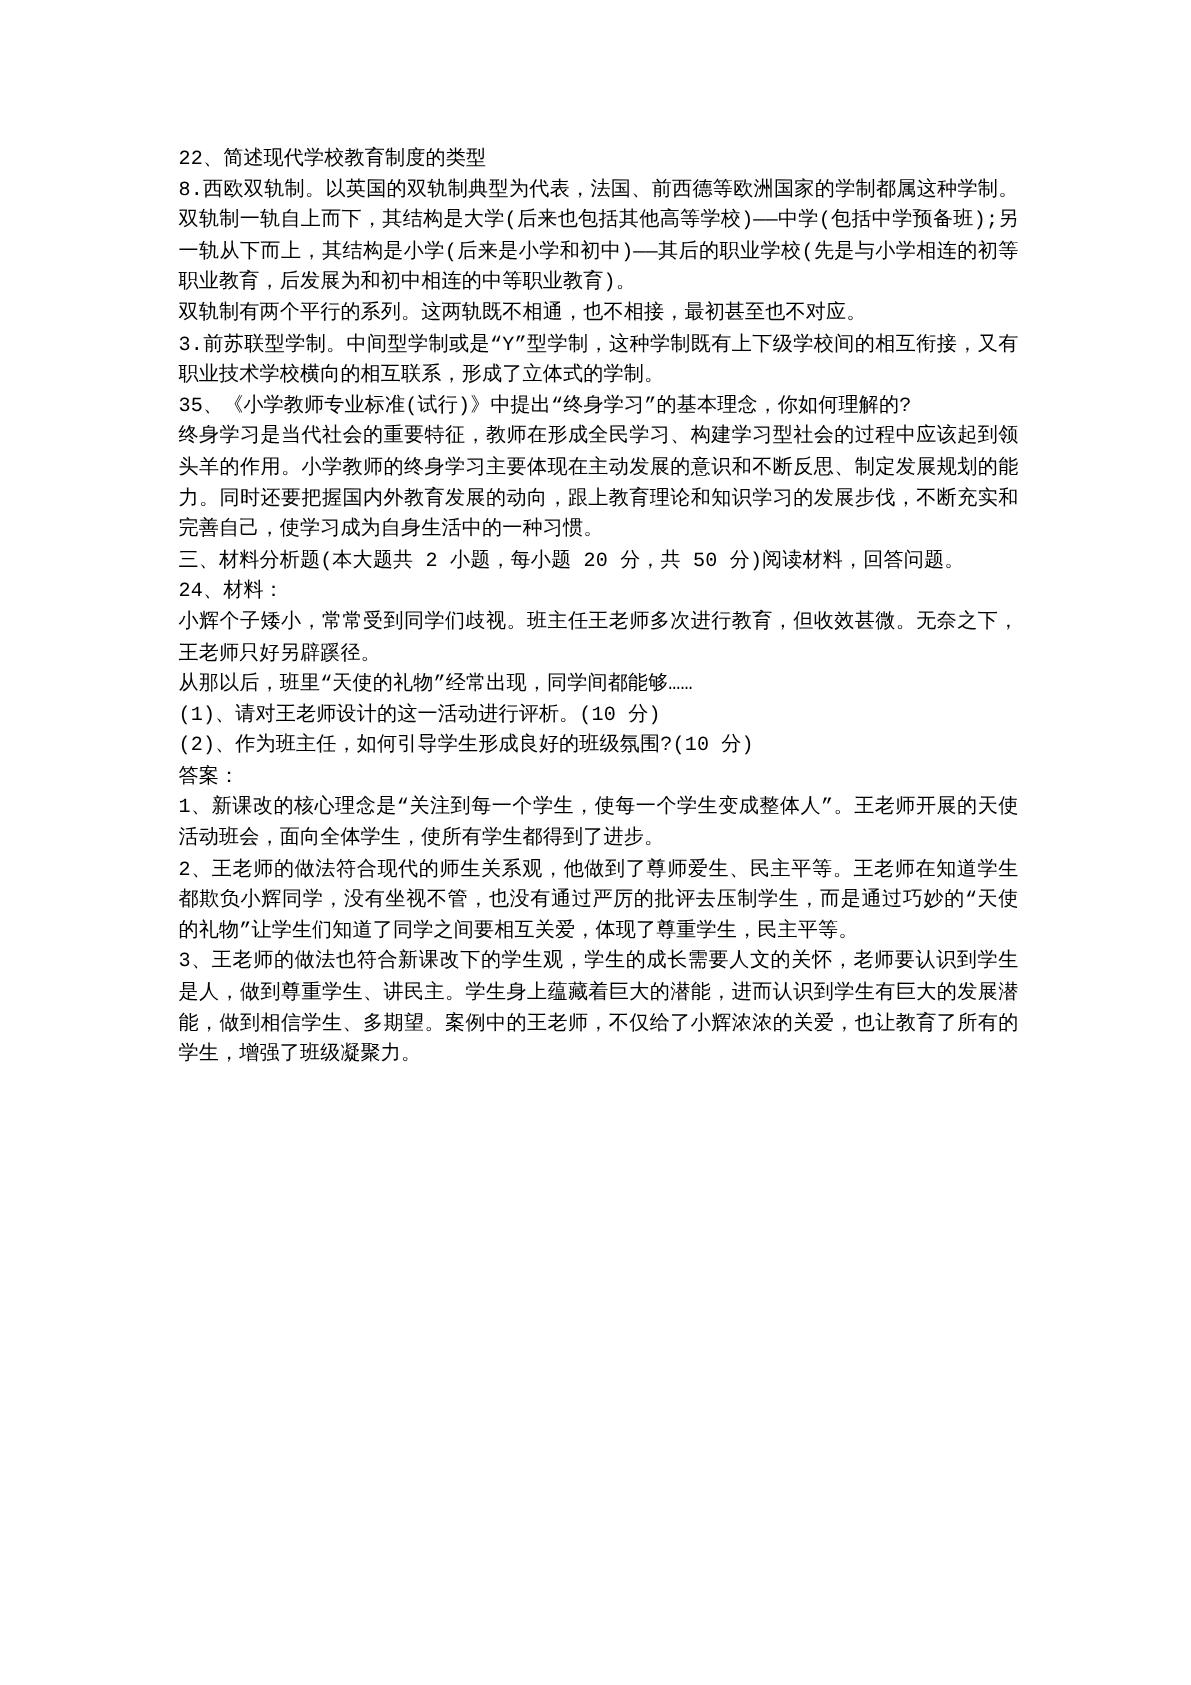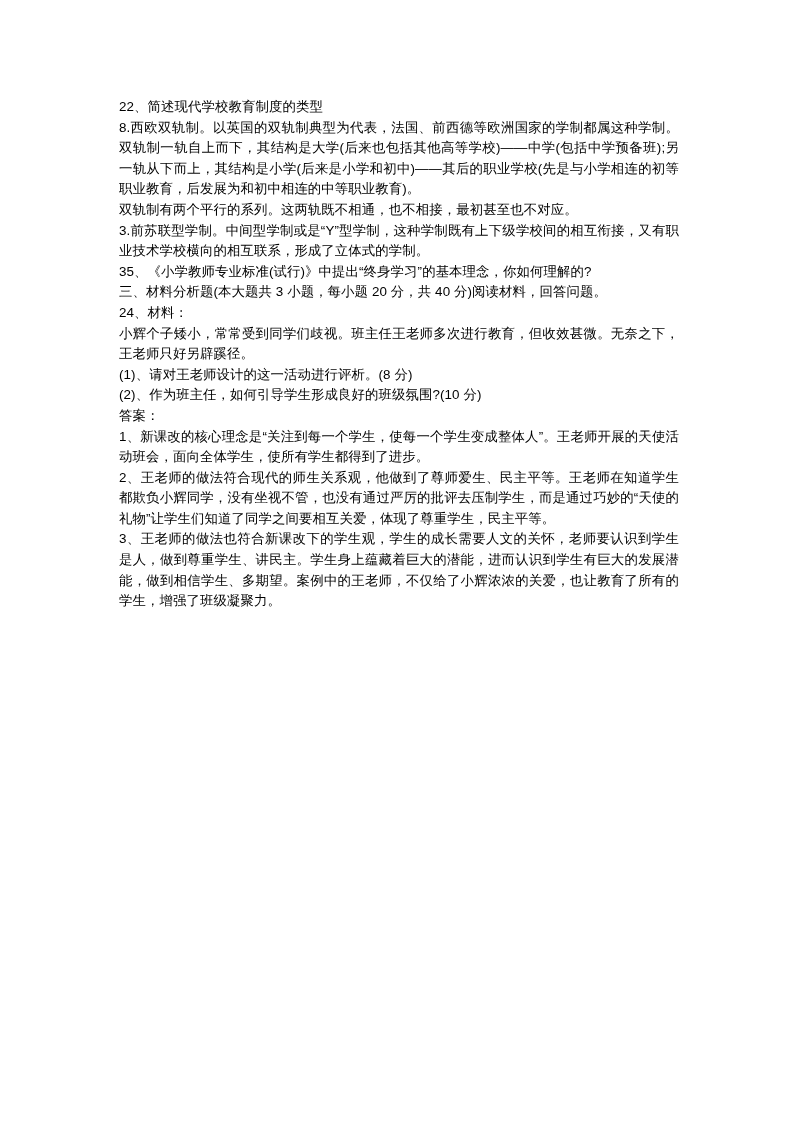--- a/index.html
+++ b/index.html
@@ -2,39 +2,41 @@
 <html><head>
 <meta charset="utf-8">
 <style>
   html, body { margin: 0; padding: 0; background: #ffffff; }
   body { width: 794px; height: 1123px; position: relative; overflow: hidden; }
   .page {
     position: absolute;
     left: 119px;
     top: 97px;
     width: 560px;
-    font-family: Liberation Sans, sans-serif;
+    font-family: Liberation Mono, monospace;
     font-size: 13.4px;
     line-height: 20.6px;
     color: #000000;
     letter-spacing: 0.1px;
   }
   .para { margin: 0; padding: 0; text-align: justify; text-justify: inter-ideograph; word-break: break-all; }
 </style>
 </head>
 <body>
 
 <div class="page">
   <p class="para">22、简述现代学校教育制度的类型</p>
   <p class="para">8.西欧双轨制。以英国的双轨制典型为代表，法国、前西德等欧洲国家的学制都属这种学制。双轨制一轨自上而下，其结构是大学(后来也包括其他高等学校)——中学(包括中学预备班);另一轨从下而上，其结构是小学(后来是小学和初中)——其后的职业学校(先是与小学相连的初等职业教育，后发展为和初中相连的中等职业教育)。</p>
   <p class="para">双轨制有两个平行的系列。这两轨既不相通，也不相接，最初甚至也不对应。</p>
   <p class="para">3.前苏联型学制。中间型学制或是“Y”型学制，这种学制既有上下级学校间的相互衔接，又有职业技术学校横向的相互联系，形成了立体式的学制。</p>
   <p class="para">35、《小学教师专业标准(试行)》中提出“终身学习”的基本理念，你如何理解的?</p>
-  <p class="para">三、材料分析题(本大题共 3 小题，每小题 20 分，共 40 分)阅读材料，回答问题。</p>
+  <p class="para">终身学习是当代社会的重要特征，教师在形成全民学习、构建学习型社会的过程中应该起到领头羊的作用。小学教师的终身学习主要体现在主动发展的意识和不断反思、制定发展规划的能力。同时还要把握国内外教育发展的动向，跟上教育理论和知识学习的发展步伐，不断充实和完善自己，使学习成为自身生活中的一种习惯。</p>
+  <p class="para">三、材料分析题(本大题共 2 小题，每小题 20 分，共 50 分)阅读材料，回答问题。</p>
   <p class="para">24、材料：</p>
   <p class="para">小辉个子矮小，常常受到同学们歧视。班主任王老师多次进行教育，但收效甚微。无奈之下，王老师只好另辟蹊径。</p>
-  <p class="para">(1)、请对王老师设计的这一活动进行评析。(8 分)</p>
+  <p class="para">从那以后，班里“天使的礼物”经常出现，同学间都能够……</p>
+  <p class="para">(1)、请对王老师设计的这一活动进行评析。(10 分)</p>
   <p class="para">(2)、作为班主任，如何引导学生形成良好的班级氛围?(10 分)</p>
   <p class="para">答案：</p>
   <p class="para">1、新课改的核心理念是“关注到每一个学生，使每一个学生变成整体人”。王老师开展的天使活动班会，面向全体学生，使所有学生都得到了进步。</p>
   <p class="para">2、王老师的做法符合现代的师生关系观，他做到了尊师爱生、民主平等。王老师在知道学生都欺负小辉同学，没有坐视不管，也没有通过严厉的批评去压制学生，而是通过巧妙的“天使的礼物”让学生们知道了同学之间要相互关爱，体现了尊重学生，民主平等。</p>
   <p class="para">3、王老师的做法也符合新课改下的学生观，学生的成长需要人文的关怀，老师要认识到学生是人，做到尊重学生、讲民主。学生身上蕴藏着巨大的潜能，进而认识到学生有巨大的发展潜能，做到相信学生、多期望。案例中的王老师，不仅给了小辉浓浓的关爱，也让教育了所有的学生，增强了班级凝聚力。</p>
 </div>
 
 </body></html>

